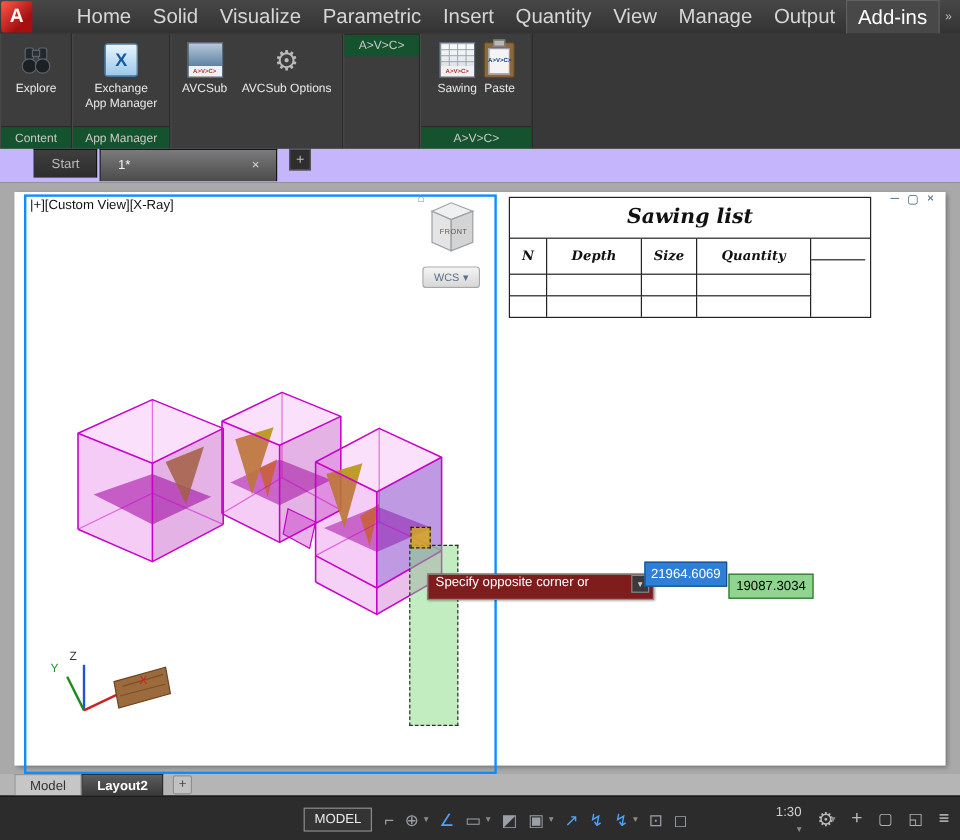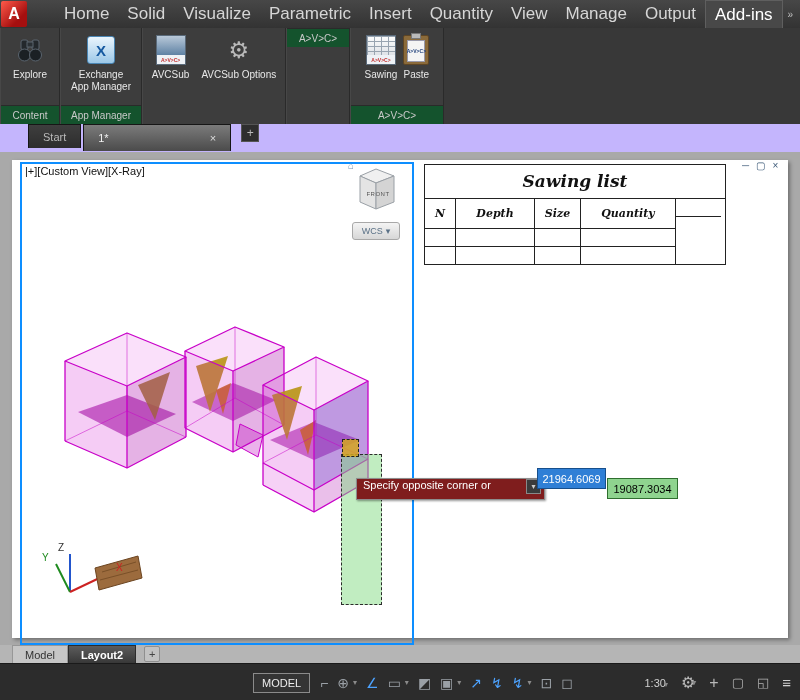--- a/index.html
+++ b/index.html
@@ -181,21 +181,21 @@
   }
   .sb-model {
     margin-left:253px; border:1px solid #8b8b8b; color:#ececec; font-size:11px;
     padding:3px 8px; background:#343434;
   }
   .sb-group { display:flex; align-items:center; gap:9px; margin-left:10px; }
   .sb-icon { font-size:14px; line-height:1; cursor:default; }
   .sb-icon.on { color:#4da3ff; }
   .sb-caret { font-size:8px; color:#8a8a8a; margin-left:-5px; }
   .sb-right { margin-left:auto; display:flex; align-items:center; gap:13px; padding-right:9px; }
-  .sb-scale { font-size:11px; color:#d0d0d0; display:flex; align-items:flex-end; gap:3px; }
+  .sb-scale { font-size:11px; color:#d0d0d0; display:flex; align-items:flex-end; gap:3px;flex-direction:column; }
   .sb-gear { font-size:16px; color:#b9b9b9; display:flex; align-items:center; gap:2px; }
   .sb-plus { font-size:16px; color:#b9b9b9; }
   .sb-misc { font-size:13px; color:#b0b0b0; }
   .sb-menu { font-size:15px; color:#cfcfcf; }
 </style>
 </head>
 <body>
 
 <div class="titlebar">
   <div class="logo">A</div>

